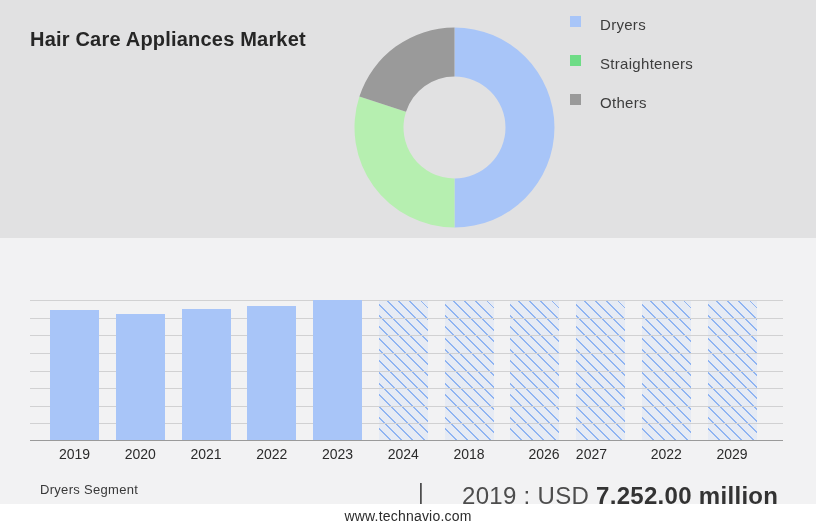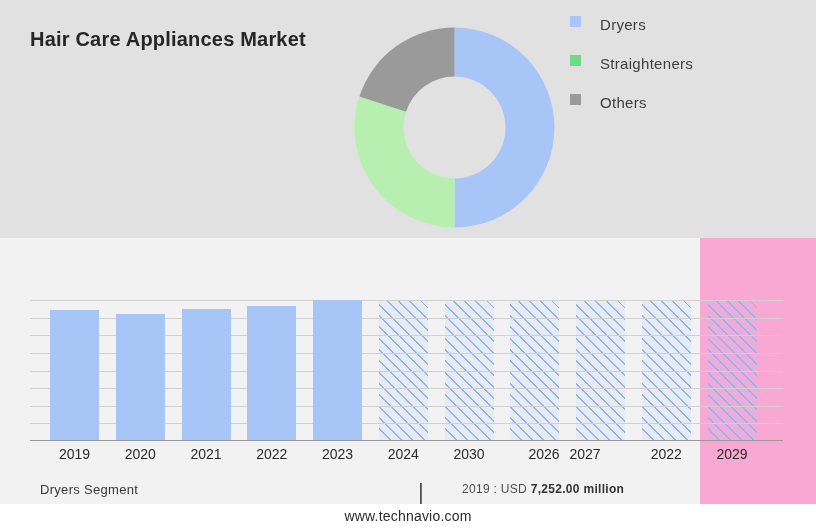--- a/index.html
+++ b/index.html
@@ -11,35 +11,35 @@
   .header{position:absolute;left:30px;top:28px;}
   .title{margin:0;font-size:20px;font-weight:700;color:#262626;letter-spacing:.2px;}
   .subtitle{margin:7px 0 0 0;font-size:18px;font-weight:400;color:#595959;letter-spacing:.4px;}
   .donut-wrap{position:absolute;left:354px;top:27px;width:201px;height:201px;}
   .legend{position:absolute;left:570px;top:16px;list-style:none;margin:0;padding:0;}
   .legend li{display:flex;align-items:flex-start;height:20px;margin-bottom:19px;}
   .legend .swatch{width:11px;height:11px;margin-right:19px;flex:0 0 auto;}
   .legend .lbl{font-size:15px;color:#3d3d3d;letter-spacing:.3px;}
 
   
-  .chart-section{position:absolute;left:0;top:238px;width:700px;height:267px;background:#f2f2f3;}
+  .chart-section{position:absolute;left:0;top:238px;width:816px;height:267px;background:#f2f2f3;}
   .plot{position:absolute;left:30px;top:62px;width:753px;height:141px;}
   .gridline{position:absolute;left:0;right:0;height:1px;background:#d1d1d2;z-index:2;}
   .axis-line{position:absolute;left:0;right:0;bottom:0;height:1px;background:#9a9a9a;z-index:4;}
   .bar{position:absolute;bottom:0;width:49px;}
   .bar.solid{background:#a8c5f8;z-index:3;}
   .bar.hatched{z-index:1;
     background:repeating-linear-gradient(45deg,#8fb4f2 0,#8fb4f2 1.4px,rgba(168,197,248,.16) 1.4px,rgba(168,197,248,.16) 8px);}
   .xlabels{position:absolute;left:30px;top:208px;width:753px;height:18px;}
   .xlabel{position:absolute;width:66px;text-align:center;font-size:14px;color:#2b2b2b;}
 
   
   .footer-seg{position:absolute;left:40px;top:482px;font-size:13px;color:#383838;letter-spacing:.3px;}
   .footer-pipe{position:absolute;left:418px;top:479px;font-size:22px;color:#4d4d4d;}
-  .footer-value{position:absolute;left:462px;top:482px;font-size:12px;color:#4d4d4d;letter-spacing:.3px;}
+  .footer-value{position:absolute;left:462px;top:482px;font-size:24px;color:#4d4d4d;letter-spacing:.3px;}
   .footer-value b{color:#333333;}
   .bottom-strip{position:absolute;left:0;top:504px;width:816px;height:24px;background:#ffffff;
     display:flex;align-items:center;justify-content:center;}
   .website{font-size:14px;color:#2b2b2b;letter-spacing:.2px;}
 </style>
 </head>
 <body>
 
 <div class="stage">
 
@@ -95,23 +95,23 @@
         <div class="bar hatched" style="left: 611.75px; height: 141px;"></div>
         <div class="bar hatched" style="left: 677.5px; height: 141px;"></div>
       </div>
     <div class="xlabels" id="xlabels">
         <div class="xlabel" style="left: 11.5px;">2019</div>
         <div class="xlabel" style="left: 77.25px;">2020</div>
         <div class="xlabel" style="left: 143px;">2021</div>
         <div class="xlabel" style="left: 208.75px;">2022</div>
         <div class="xlabel" style="left: 274.5px;">2023</div>
         <div class="xlabel" style="left: 340.25px;">2024</div>
-        <div class="xlabel" style="left: 406px;">2030</div>
+        <div class="xlabel" style="left: 406px;">2018</div>
         <div class="xlabel" style="left: 481px;">2026</div>
-        <div class="xlabel" style="left: 522px;">2027</div>
+        <div class="xlabel" style="left: 511px; text-align: right;">2027</div>
         <div class="xlabel" style="left: 603.25px;">2022</div>
         <div class="xlabel" style="left: 669px;">2029</div>
       </div>
   </div>
 
   <div class="footer-seg">Dryers Segment</div>
   <div class="footer-pipe">|</div>
   <div class="footer-value"><span>2019 : USD </span><b>7,252.00 million</b></div>
 
   <div class="bottom-strip">

